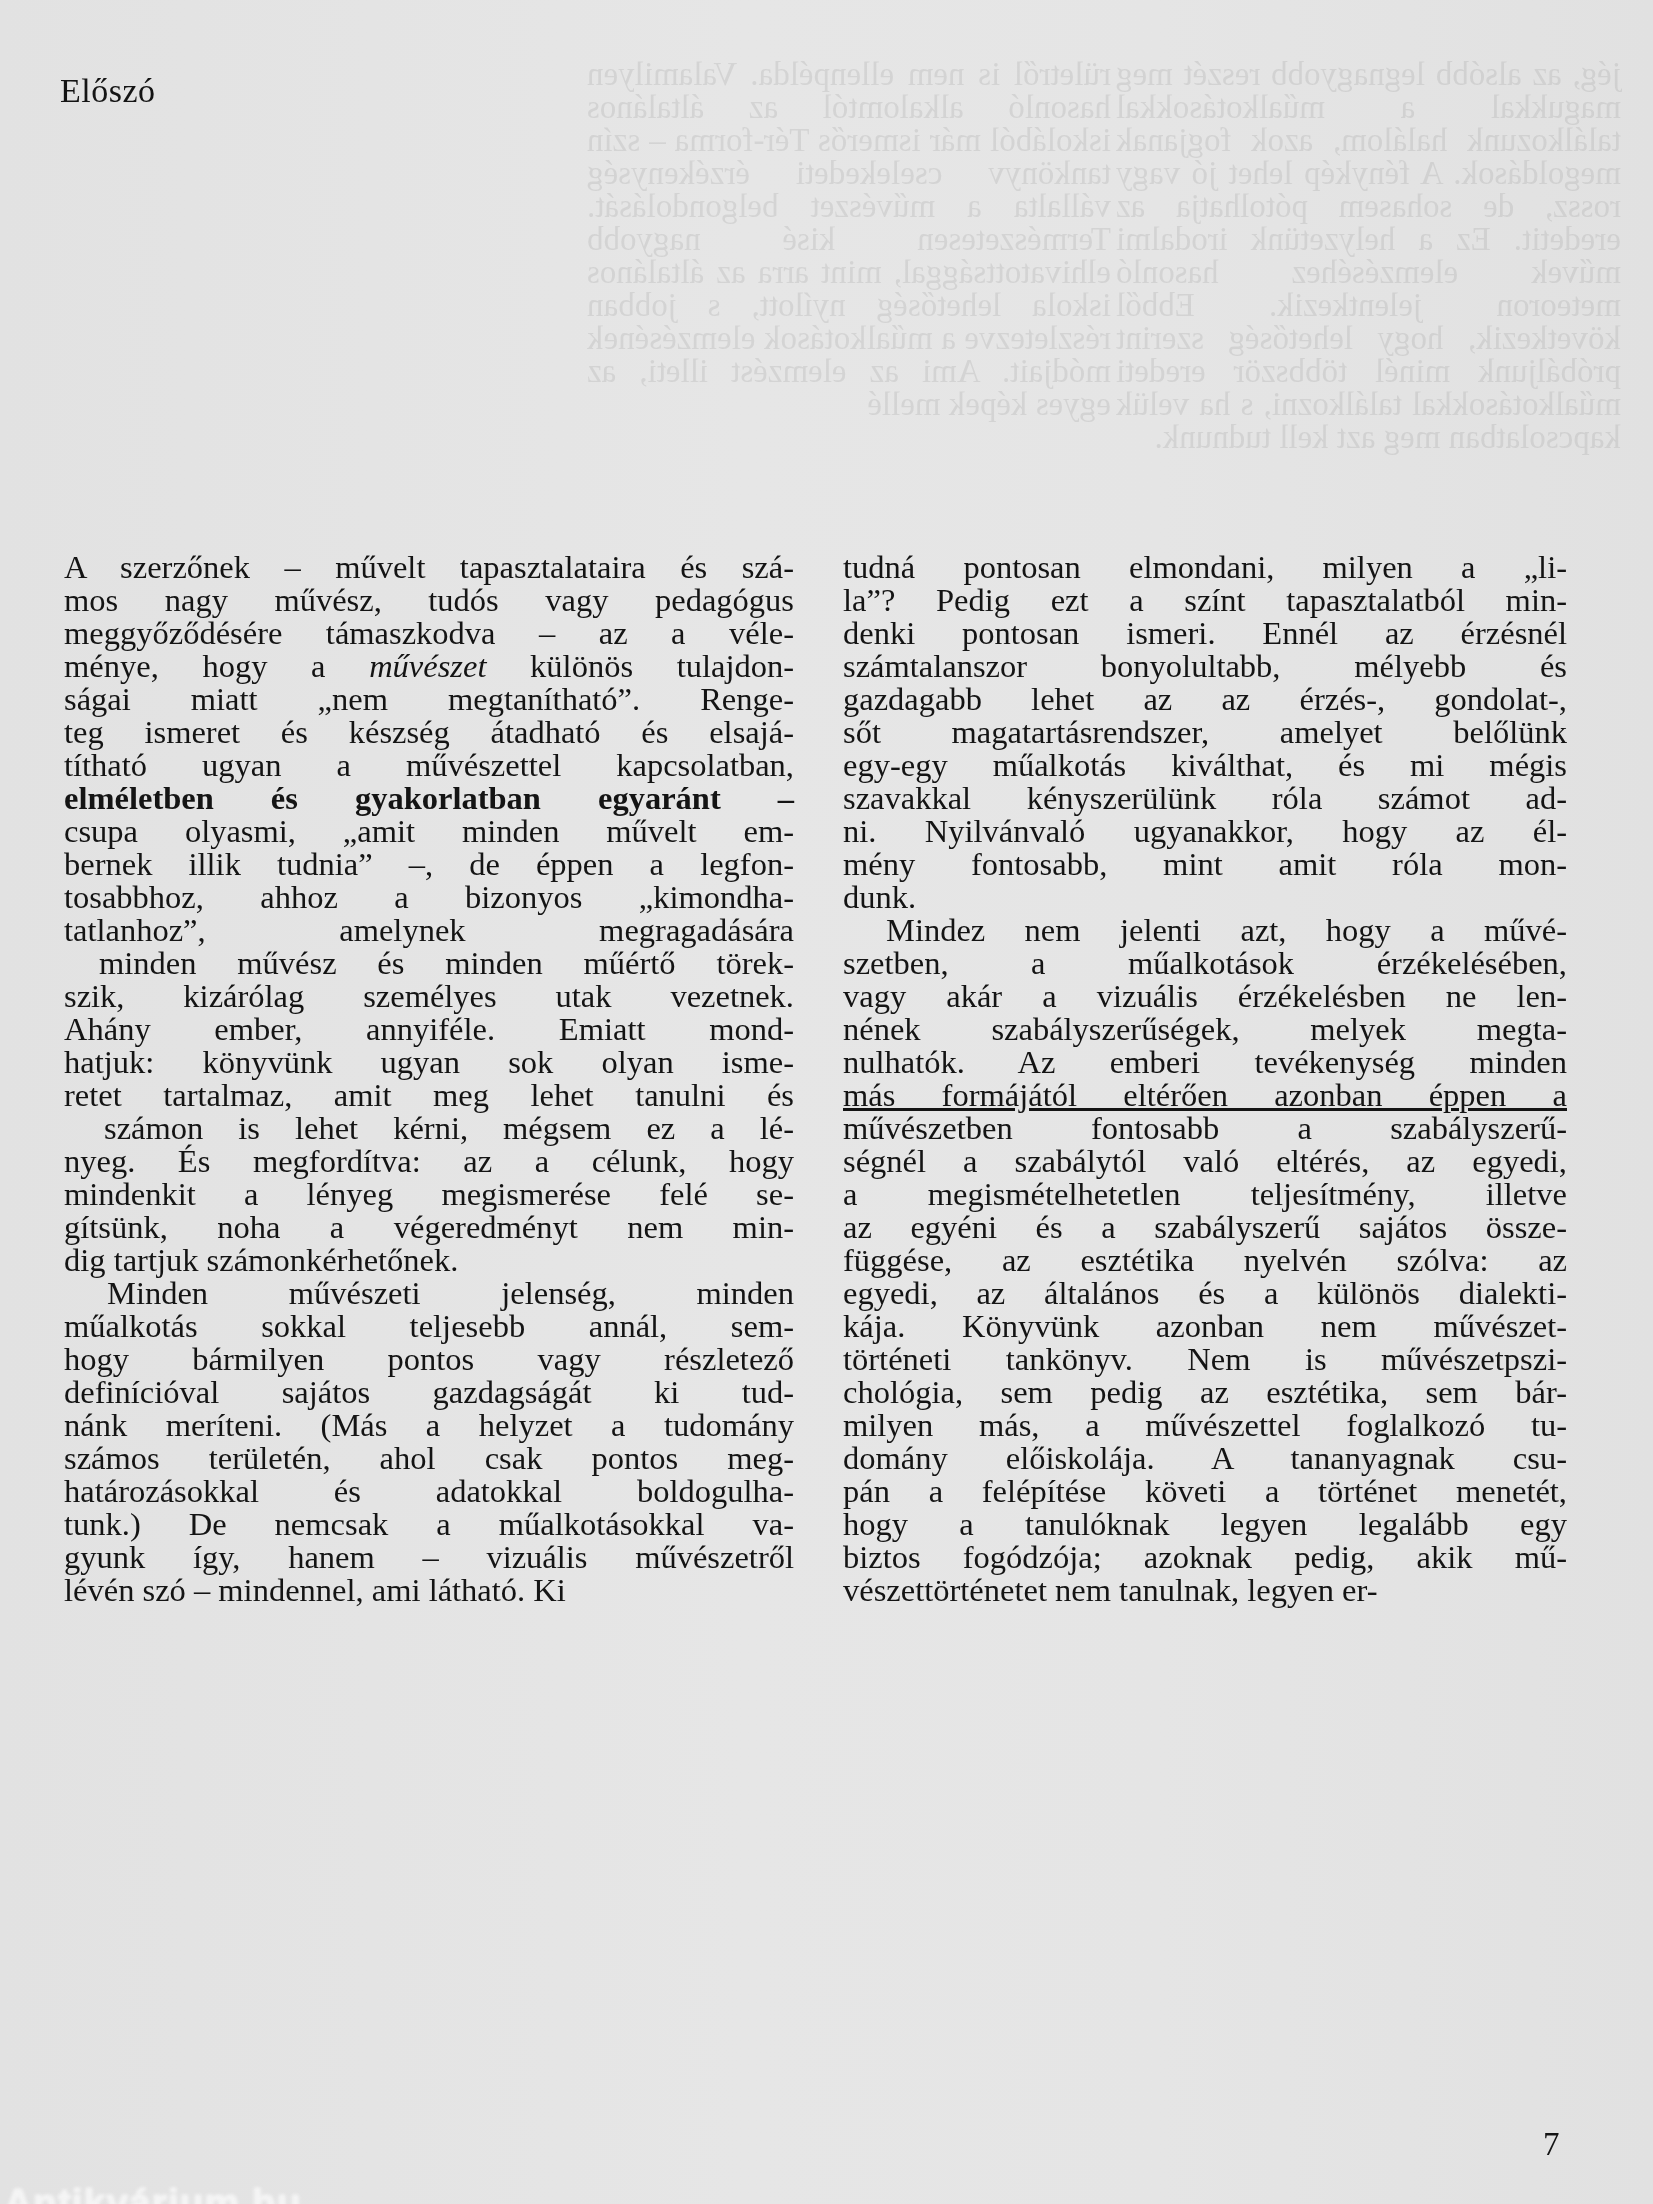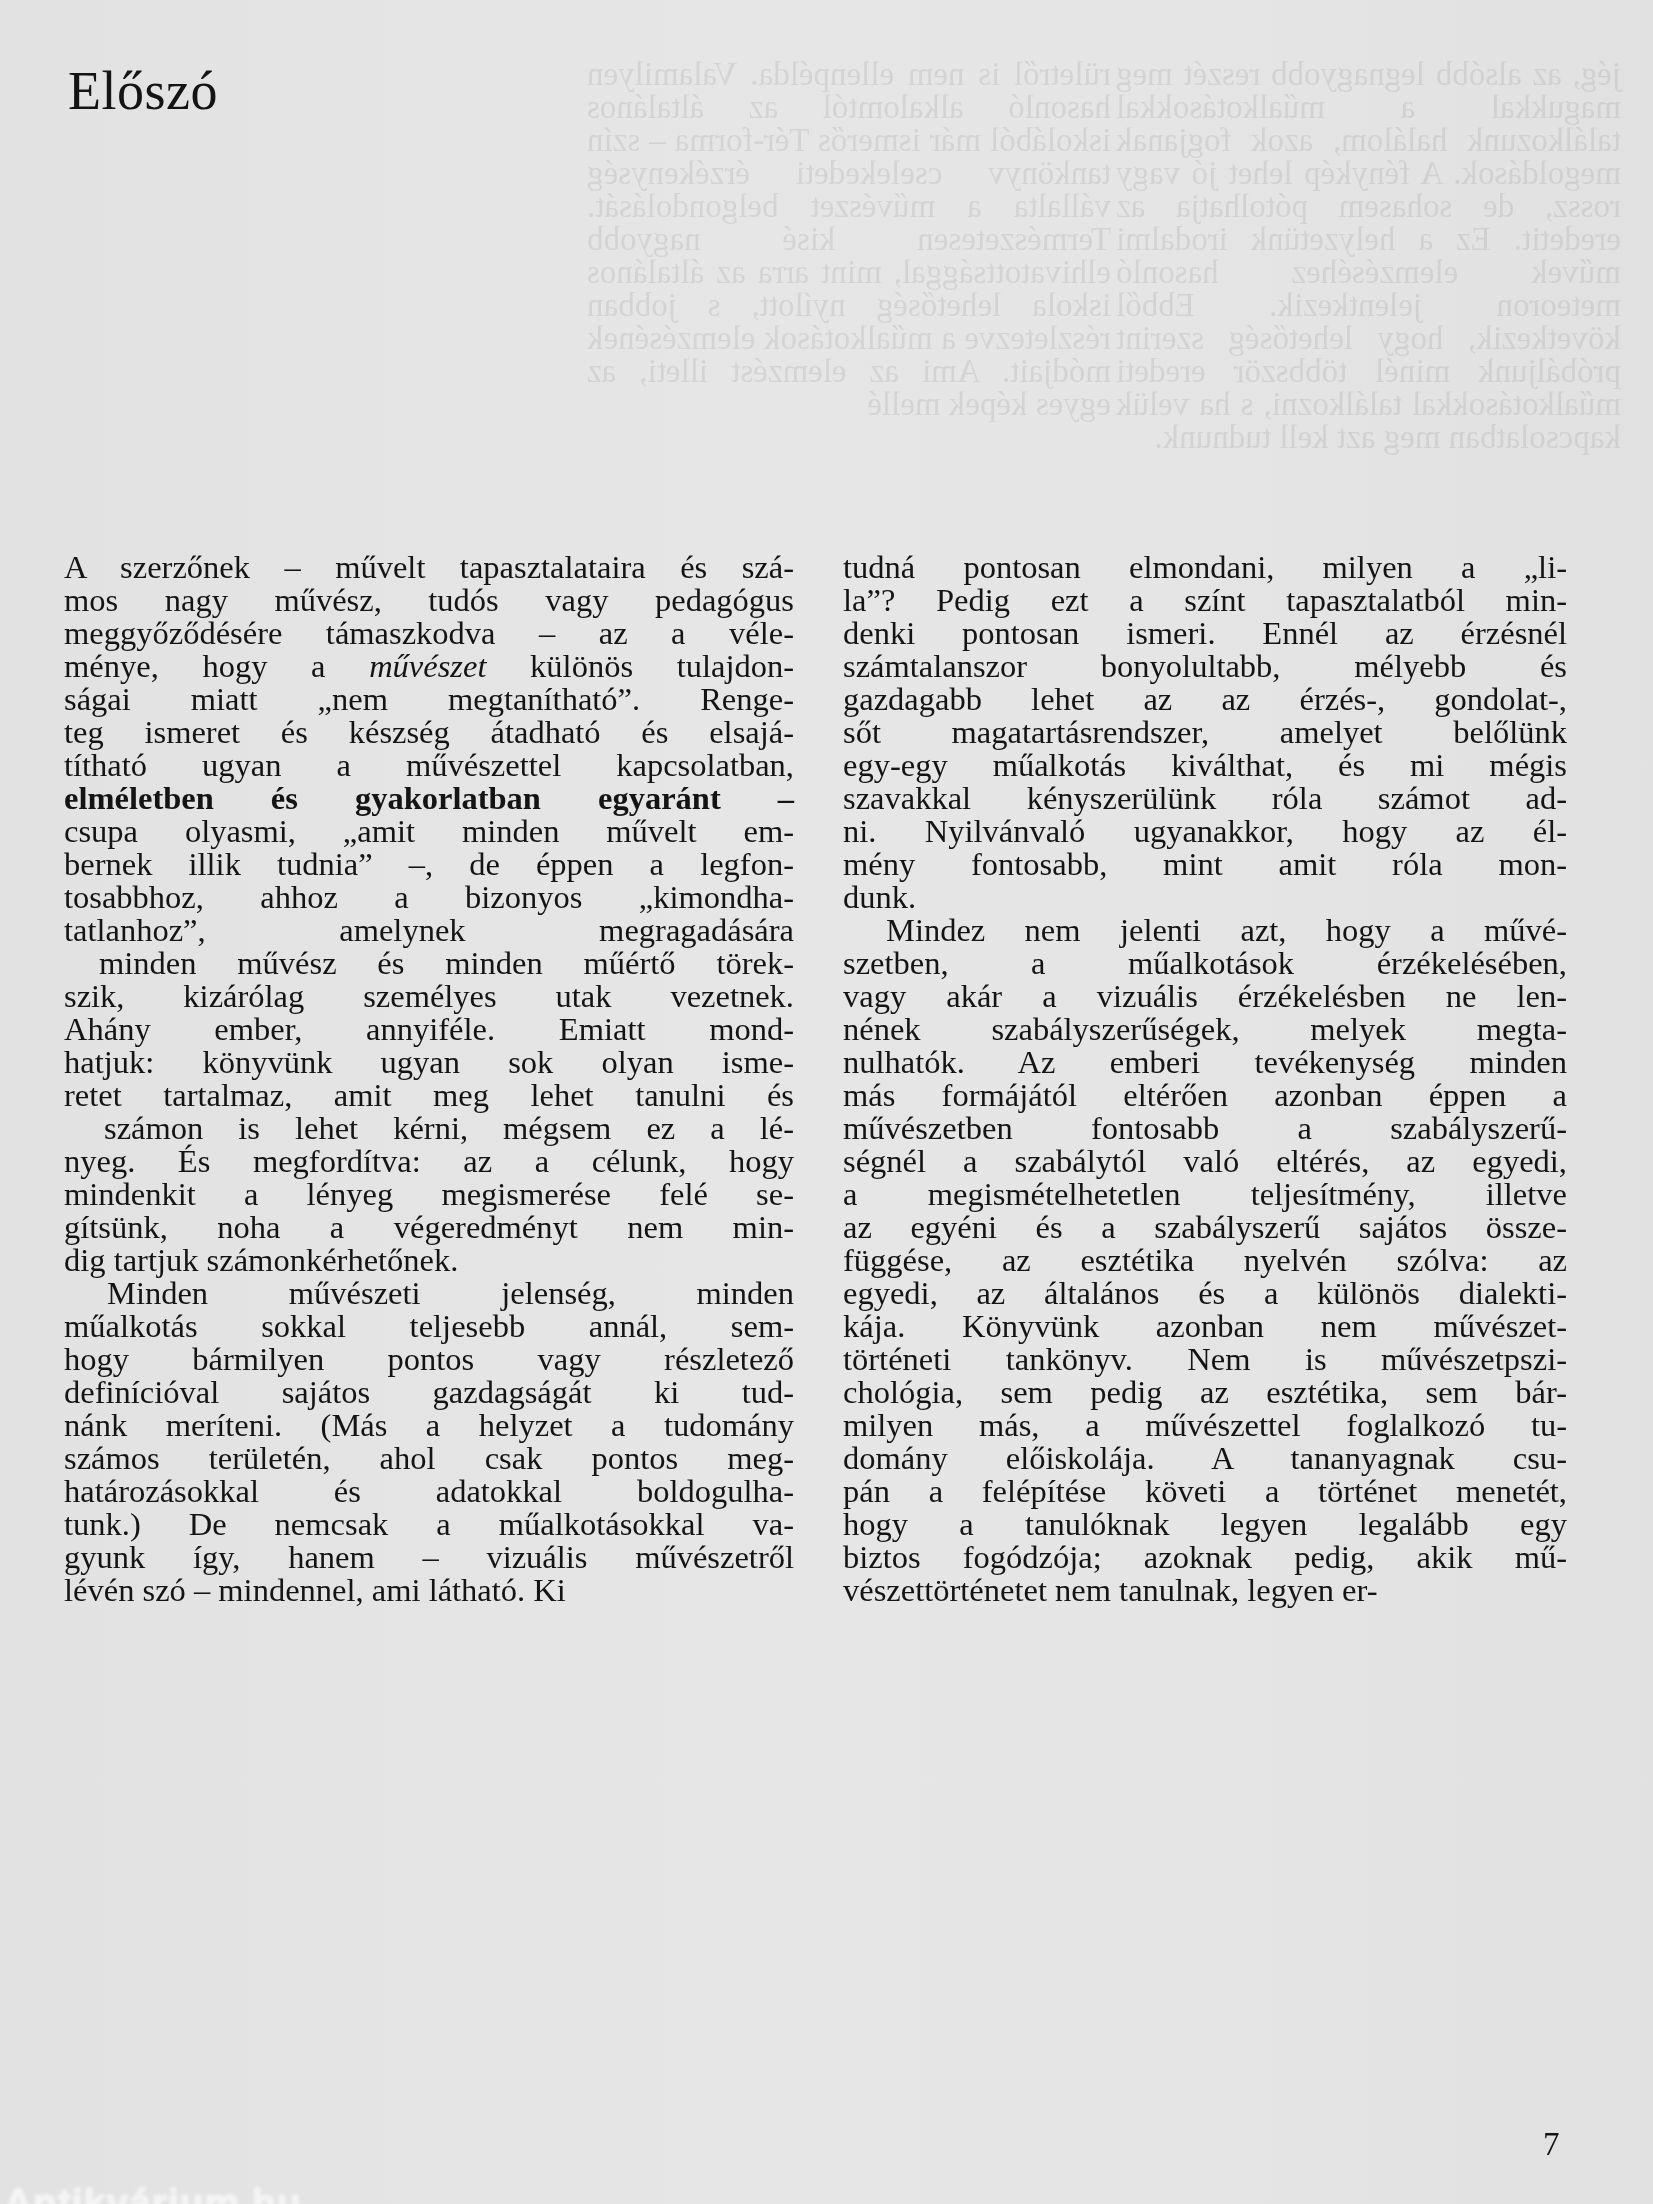--- a/index.html
+++ b/index.html
@@ -32,23 +32,23 @@
     color: rgba(60,60,60,0.10);
     transform: scaleX(-1);
     text-align: justify;
     white-space: normal;
     pointer-events: none;
   }
   .bleed.left { left: 587px; width: 524px; }
   .bleed.right { left: 1116px; width: 505px; }
   .title {
     position: absolute;
-    left: 68px;
+    left: 60px;
     top: 62px;
-    font-size: 54px;
+    font-size: 34px;
     line-height: 58px;
     font-weight: normal;
     margin: 0;
     letter-spacing: 0.5px;
   }
   .column {
     position: absolute;
     top: 551px;
     font-size: 32.5px;
     line-height: 33px;
@@ -148,21 +148,21 @@
       <span class="line" style="white-space: normal;">egy-egy műalkotás kiválthat, és mi mégis</span>
       <span class="line" style="white-space: normal;">szavakkal kényszerülünk róla számot ad-</span>
       <span class="line" style="white-space: normal;">ni. Nyilvánvaló ugyanakkor, hogy az él-</span>
       <span class="line" style="white-space: normal;">mény fontosabb, mint amit róla mon-</span>
       <span class="line last" style="white-space: normal;">dunk.</span>
       <span class="line indent" style="white-space: normal;">Mindez nem jelenti azt, hogy a művé-</span>
       <span class="line" style="white-space: normal;">szetben, a műalkotások érzékelésében,</span>
       <span class="line" style="white-space: normal;">vagy akár a vizuális érzékelésben ne len-</span>
       <span class="line" style="white-space: normal;">nének szabályszerűségek, melyek megta-</span>
       <span class="line" style="white-space: normal;">nulhatók. Az emberi tevékenység minden</span>
-      <span class="line" style="white-space: normal;">más formájától eltérően azonban éppen a</span>
+      <span class="line" style="white-space: normal; text-decoration: underline;">más formájától eltérően azonban éppen a</span>
       <span class="line" style="white-space: normal;">művészetben fontosabb a szabályszerű-</span>
       <span class="line" style="white-space: normal;">ségnél a szabálytól való eltérés, az egyedi,</span>
       <span class="line" style="white-space: normal;">a megismételhetetlen teljesítmény, illetve</span>
       <span class="line" style="white-space: normal;">az egyéni és a szabályszerű sajátos össze-</span>
       <span class="line" style="white-space: normal;">függése, az esztétika nyelvén szólva: az</span>
       <span class="line" style="white-space: normal;">egyedi, az általános és a különös dialekti-</span>
       <span class="line" style="white-space: normal;">kája. Könyvünk azonban nem művészet-</span>
       <span class="line" style="white-space: normal;">történeti tankönyv. Nem is művészetpszi-</span>
       <span class="line" style="white-space: normal;">chológia, sem pedig az esztétika, sem bár-</span>
       <span class="line" style="white-space: normal;">milyen más, a művészettel foglalkozó tu-</span>

